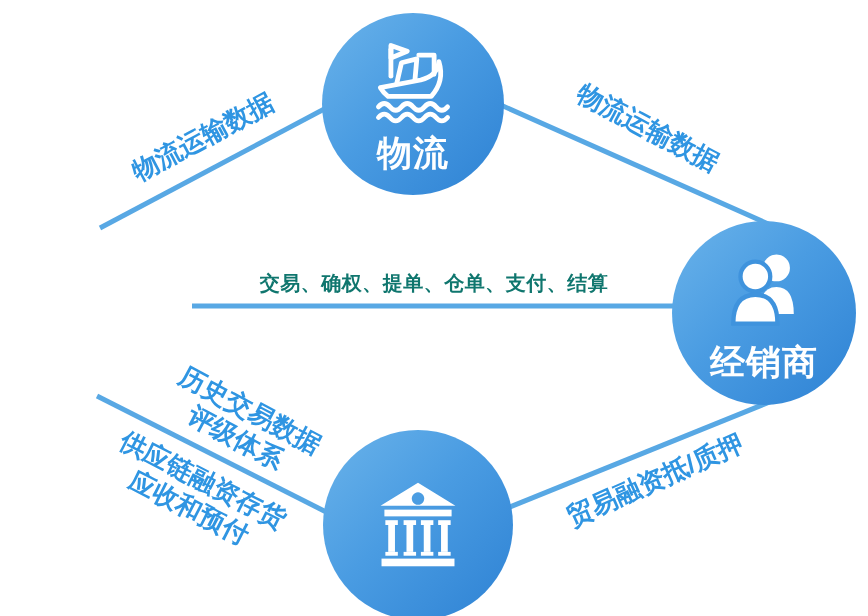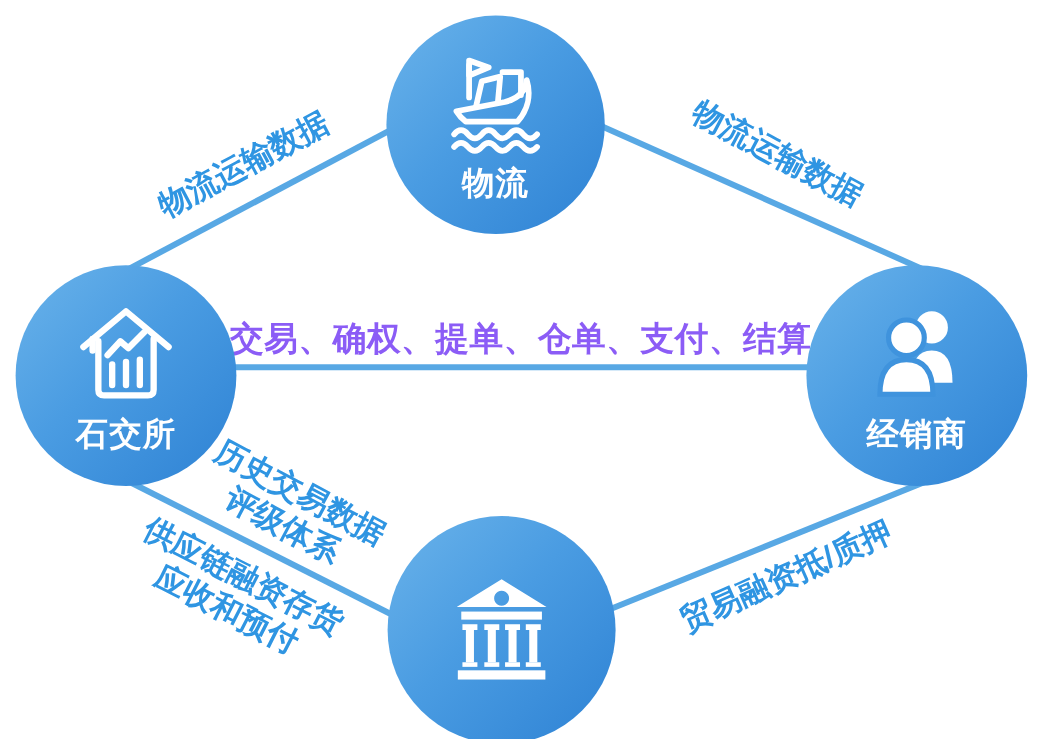--- a/index.html
+++ b/index.html
@@ -33,21 +33,21 @@
   }
   .node-top    { left: 322px; top: 13px;  width: 182px; height: 182px; }
   .node-left   { left: 13px;  top: 221px; width: 184px; height: 184px; }
   .node-right  { left: 672px; top: 221px; width: 184px; height: 184px; align-items: center; }
   .node-bottom { left: 323px; top: 430px; width: 190px; height: 190px; }
   .node-icon { width: 100px; height: 96px; }
   .node-icon svg { width: 100%; height: 100%; }
   .node-label {
     margin-top: 2px;
     color: #ffffff;
-    font-size: 27px;
+    font-size: 35px;
     font-weight: bold;
     letter-spacing: 1px;
     white-space: nowrap;
   }
   .edge-label {
     position: absolute;
     color: #2f95e2;
     font-weight: bold;
     font-size: 26px;
     white-space: pre-line;
@@ -56,23 +56,23 @@
     z-index: 2;
     transform-origin: center center;
   }
   .label-tl { left: 203px; top: 137px; transform: translate(-50%,-50%) rotate(-28deg); }
   .label-tr { left: 648px; top: 128px; transform: translate(-50%,-50%) rotate(28deg); }
   .label-bl-above { left: 243px; top: 424px; transform: translate(-50%,-50%) rotate(28deg); }
   .label-bl-below { left: 196px; top: 494px; transform: translate(-50%,-50%) rotate(27deg); }
   .label-br { left: 655px; top: 480px; transform: translate(-50%,-50%) rotate(-24deg); }
   .center-label {
     position: absolute;
-    color: #8b5cf6;
+    color: #0f766e;
     font-weight: bold;
-    font-size: 28px;
+    font-size: 20px;
     white-space: nowrap;
     letter-spacing: 0.5px;
     z-index: 2;
     transform: translate(-50%,-50%);
   }
   .center-top    { left: 434px; top: 283px; }
   .center-bottom { left: 445px; top: 336px; }
 </style>
 </head>
 <body>
@@ -109,39 +109,20 @@
 
         <path d="M16,58 L58,50 C70,47 76,40 77,31 C81,44 78,57 69,67 L24,67 C19,63 16,58 16,58 Z"></path>
 
         <path d="M14,78 q6,-7 12,0 q6,7 12,0 q6,-7 12,0 q6,7 12,0 q6,-7 12,0 q6,7 12,0"></path>
         <path d="M14,89 q6,-7 12,0 q6,7 12,0 q6,-7 12,0 q6,7 12,0 q6,-7 12,0 q6,7 12,0"></path>
       </svg>
     </div>
     <div class="node-label">物流</div>
   </div>
 
-  <div class="node node-left">
-    <div class="node-icon">
-      <svg viewBox="0 0 100 100" fill="none" stroke="#ffffff" stroke-width="5.5" stroke-linejoin="round" stroke-linecap="round">
-
-        <path d="M13,45 L50,14 L87,45"></path>
-
-        <line x1="21" y1="38" x2="21" y2="48"></line>
-
-        <path d="M26,40 L26,82 Q26,87 31,87 L69,87 Q74,87 74,82 L74,38"></path>
-
-        <path d="M34,52 L45,40 L52,46 L66,32"></path>
-
-        <line x1="38" y1="60" x2="38" y2="78"></line>
-        <line x1="50" y1="58" x2="50" y2="78"></line>
-        <line x1="62" y1="56" x2="62" y2="78"></line>
-      </svg>
-    </div>
-    <div class="node-label">石交所</div>
-  </div>
 
   <div class="node node-right">
     <div class="node-icon">
       <svg viewBox="0 0 100 100">
 
         <circle cx="63" cy="28" r="14" fill="#ffffff"></circle>
         <path d="M45,76 Q45,48 63,48 Q81,48 81,76 Z" fill="#ffffff"></path>
 
         <circle cx="41" cy="37" r="15.5" fill="#ffffff" stroke="#3f93dd" stroke-width="4.5"></circle>
         <path d="M18,86 Q18,56 41,56 Q64,56 64,86 Z" fill="#ffffff" stroke="#3f93dd" stroke-width="4.5"></path>

